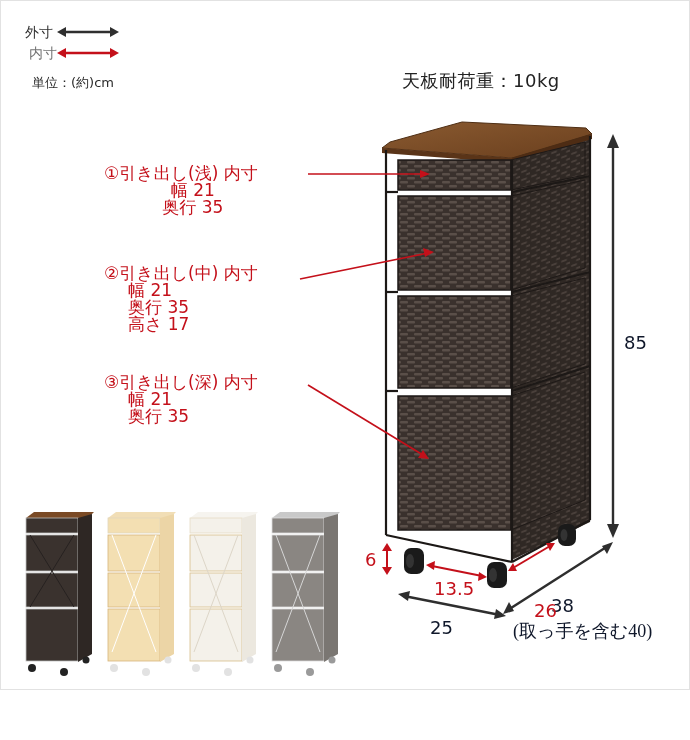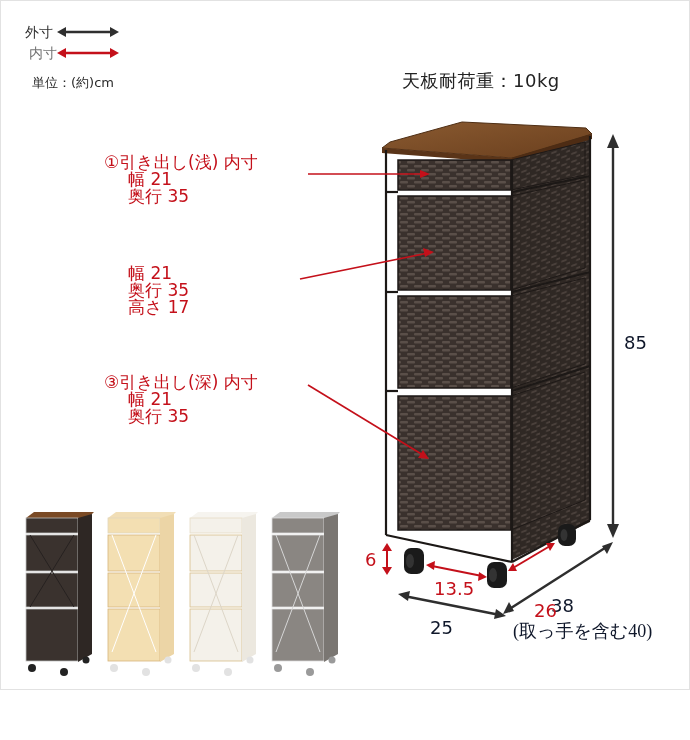--- a/index.html
+++ b/index.html
@@ -38,26 +38,27 @@
   <svg width="62" height="12" style="position:relative;">
     <line x1="6" y1="6" x2="56" y2="6" stroke="#c4101a" stroke-width="2.5"></line>
     <polygon points="0,6 9,1 9,11" fill="#c4101a"></polygon>
     <polygon points="62,6 53,1 53,11" fill="#c4101a"></polygon>
   </svg>
 </div>
 <div class="unit">単位：(約)cm</div>
 
 <div class="load">天板耐荷重：10kg</div>
 
-<div class="callout" style="left:104px; top:154px;">
+<div class="callout" style="left:104px; top:165px;text-align:center;">
   <div class="head">①引き出し(浅) 内寸</div>
   <div class="sub">幅 21</div>
   <div class="sub">奥行 35</div>
 </div>
 <div class="callout" style="left:104px; top:265px;">
+  <div class="head">②引き出し(中) 内寸</div>
   <div class="sub">幅 21</div>
   <div class="sub">奥行 35</div>
   <div class="sub">高さ 17</div>
 </div>
 <div class="callout" style="left:104px; top:374px;">
   <div class="head">③引き出し(深) 内寸</div>
   <div class="sub">幅 21</div>
   <div class="sub">奥行 35</div>
 </div>
 

